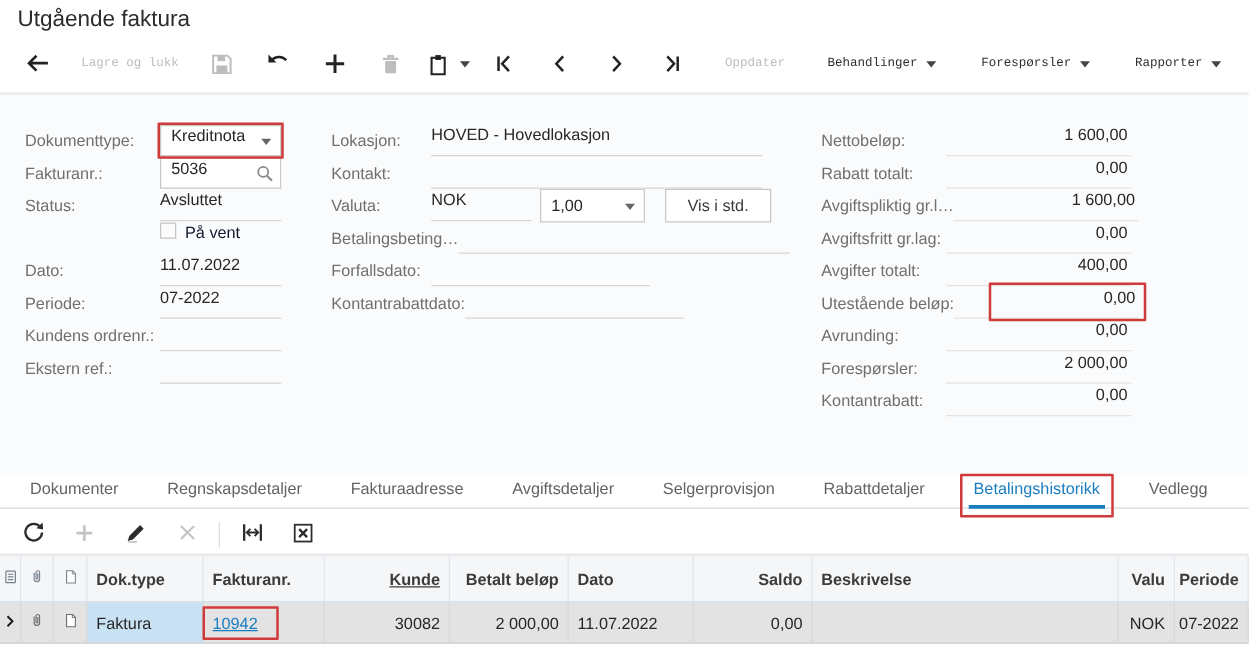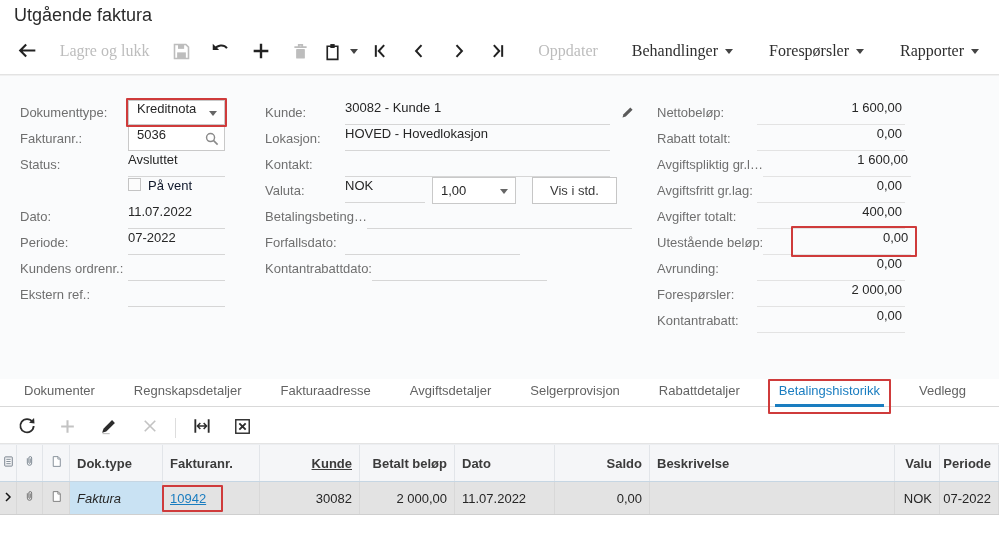--- a/index.html
+++ b/index.html
@@ -3,21 +3,21 @@
 <meta charset="utf-8">
 <style>
   :root{ --blue:#1a7dc0; --red:#cf3b3b; }
   *{box-sizing:border-box;margin:0;padding:0}
   html,body{width:999px;height:537px}
   body{position:relative;font-family:"Liberation Sans",sans-serif;background:#fff;color:#262626;overflow:hidden}
 
   .titlebar{position:absolute;top:0;left:0;right:0;height:28px;padding:5px 14px 0;font-size:18px;color:#2b2b2b}
 
   .toolbar{position:absolute;top:28px;left:0;right:0;height:47px;border-bottom:1px solid #e3e3e3;display:flex;align-items:center;padding:0 8px;background:#fff}
-  .tbtn{background:none;border:0;height:34px;display:flex;align-items:center;justify-content:center;color:#2f2f2f;font-family:Liberation Serif, serif;font-size:16px;cursor:pointer;white-space:nowrap}
+  .tbtn{background:none;border:0;height:34px;display:flex;align-items:center;justify-content:center;color:#2f2f2f;font-family:Liberation Mono, monospace;font-size:10px;cursor:pointer;white-space:nowrap}
   .tbtn.ic{width:45px}
   .tbtn.txt{padding:0 12px}
   .tbtn.disabled{color:#bdbdbd}
   .tbtn svg{display:block}
   .menu-caret{width:0;height:0;border-left:4px solid transparent;border-right:4px solid transparent;border-top:5px solid #444;margin-left:7px;display:inline-block}
 
   .form-area{position:absolute;top:75px;left:0;right:0;height:304px;background:#fafbfc;border-top:1px solid #f0f0f0}
   .fcol{position:absolute;top:23px}
   .col-left{left:20px;width:240px}
   .col-mid{left:265px;width:390px}
@@ -227,31 +227,20 @@
       <div class="frow">
         <div class="flabel">Ekstern ref.:</div>
         <div class="fwidget underl w-left">
           <span class="fval"></span>
         </div>
       </div>
     </div>
   <div class="fcol col-mid">
     <div id="mid-a">
         <div class="frow">
-          <div class="flabel">Kunde:</div>
-          <div class="fwidget underl w-mid">
-            <span class="fval">30082 - Kunde 1</span>
-          </div>
-          <span class="pencil">
-            <svg width="15" height="15" viewBox="0 0 24 24">
-              <path d="M4 20 l1.6-5.2 L16.5 3.9 l3.6 3.6 L9.2 18.4 z" fill="currentColor"></path>
-            </svg>
-          </span>
-        </div>
-        <div class="frow">
           <div class="flabel">Lokasjon:</div>
           <div class="fwidget underl w-mid">
             <span class="fval">HOVED - Hovedlokasjon</span>
           </div>
         </div>
         <div class="frow">
           <div class="flabel">Kontakt:</div>
           <div class="fwidget underl w-mid">
             <span class="fval"></span>
           </div>
@@ -455,21 +444,21 @@
           <span><svg width="13" height="13" viewBox="0 0 24 24">
               <path d="M8 6 v9 a4 4 0 0 0 8 0 V5.5 a2.6 2.6 0 0 0 -5.2 0 V14 a1.3 1.3 0 0 0 2.6 0 V6.5" fill="none" stroke="currentColor" stroke-width="1.7"></path>
             </svg></span>
         </div>
         <div class="cell iconcell" style="width: 27px;">
           <span><svg width="13" height="13" viewBox="0 0 24 24">
               <path d="M6 3 h9 l4 4 v14 h-13 z" fill="#fff" stroke="currentColor" stroke-width="1.6"></path>
               <path d="M14.5 3.5 v4 h4" fill="none" stroke="currentColor" stroke-width="1.4"></path>
             </svg></span>
         </div>
-        <div class="cell hl" style="width: 93px; font-style: italic;">
+        <div class="cell hl" style="width: 93px;">
           <span>Faktura</span>
         </div>
         <div class="cell" style="width: 97px;">
           <span class="linkwrap"><span class="link">10942</span><span class="anno a-link"></span></span>
         </div>
         <div class="cell alignr" style="width: 100px;">
           <span>30082</span>
         </div>
         <div class="cell alignr" style="width: 95px;">
           <span>2 000,00</span>

